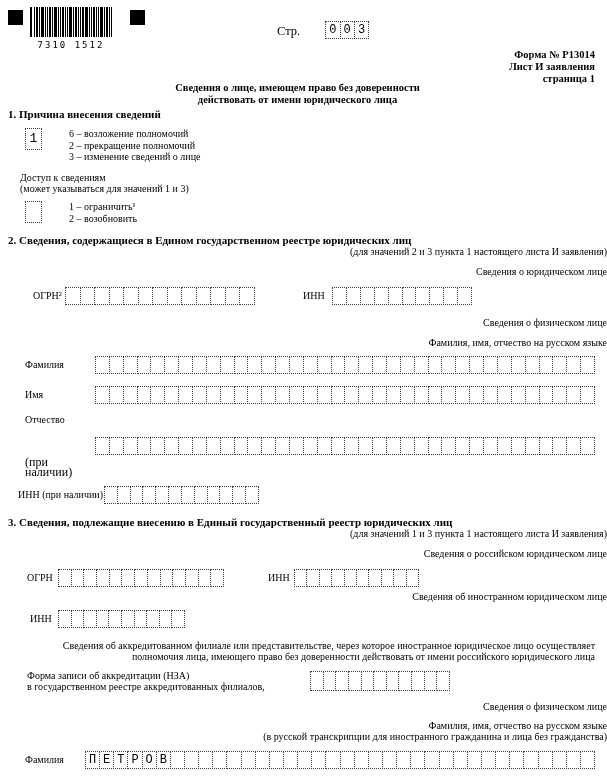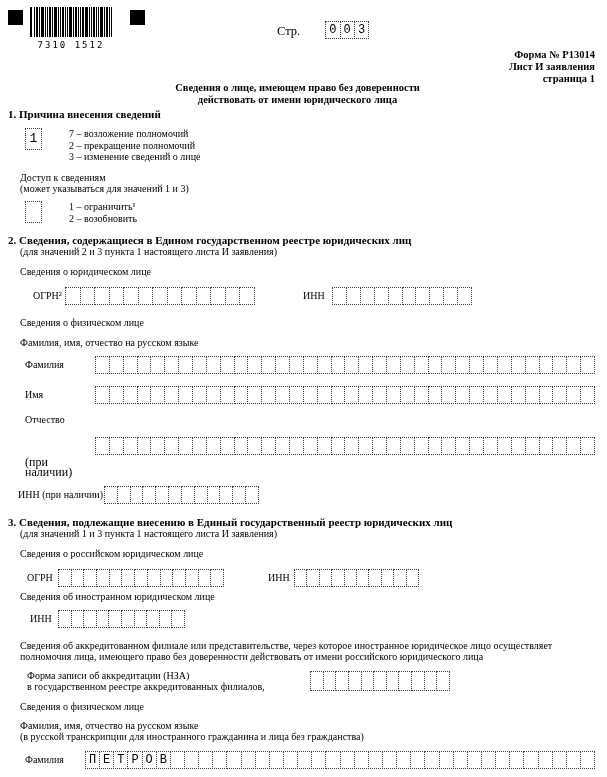--- a/index.html
+++ b/index.html
@@ -19,21 +19,21 @@
   .sq-l { left: 8px; } .sq-r { left: 130px; }
   .barcode-wrap { position: absolute; left: 29px; top: 7px; width: 84px; text-align: center; }
   .bc-digits { font-family: "DejaVu Sans Mono", monospace; font-size: 9px; letter-spacing: 2px; margin-top: 1px; }
   .pagenum { position: absolute; left: 277px; top: 21px; display: flex; align-items: flex-end; gap: 25px; }
   .pagenum .pn-label { font-size: 12.5px; }
   .pn-cells { width: 44px; height: 19px; }
   .form-ref { position: absolute; right: 12px; top: 49px; text-align: right; font-weight: bold; font-size: 10.5px; line-height: 12px; }
   .doc-title { position: absolute; left: 0; right: 12px; top: 82px; text-align: center; font-weight: bold; font-size: 10.5px; line-height: 11.5px; }
   
   .sec-h { font-weight: bold; font-size: 11px; margin-left: 8px; }
-  .note, .sub { margin-left: 20px; }
+  .note, .sub { margin-left: 20px; text-align: right; }
   .cells { display: flex; height: 18px; }
   .cell {
     flex: 1 1 0; border: 1px dotted #3a3a3a; margin-left: -1px;
     text-align: center; font-family: "Liberation Mono", monospace;
     font-size: 12px; line-height: 16px; overflow: hidden;
   }
   .cell:first-child { margin-left: 0; }
   .cbox { width: 17px; height: 22px; }
   .cbox .cell { font-size: 13px; line-height: 20px; }
   .frow { display: flex; align-items: center; }
@@ -118,21 +118,21 @@
     </div>
   </div>
 
   <div class="sec-h" style="margin-top:6px">1. Причина внесения сведений</div>
 
   <div class="opt-row">
     <div class="cells cbox">
         <span class="cell">1</span>
       </div>
     <div class="opt-list">
-      <div>7 –  возложение полномочий</div>
+      <div>6 –  возложение полномочий</div>
       <div>2 –  прекращение полномочий</div>
       <div>3 –  изменение сведений о лице</div>
     </div>
   </div>
 
   <div style="margin:9px 0 0 20px">Доступ к сведениям</div>
   <div style="margin-left:20px">(может указываться для значений 1 и 3)</div>
 
   <div class="opt-row" style="margin-top:7px">
     <div class="cells cbox">

